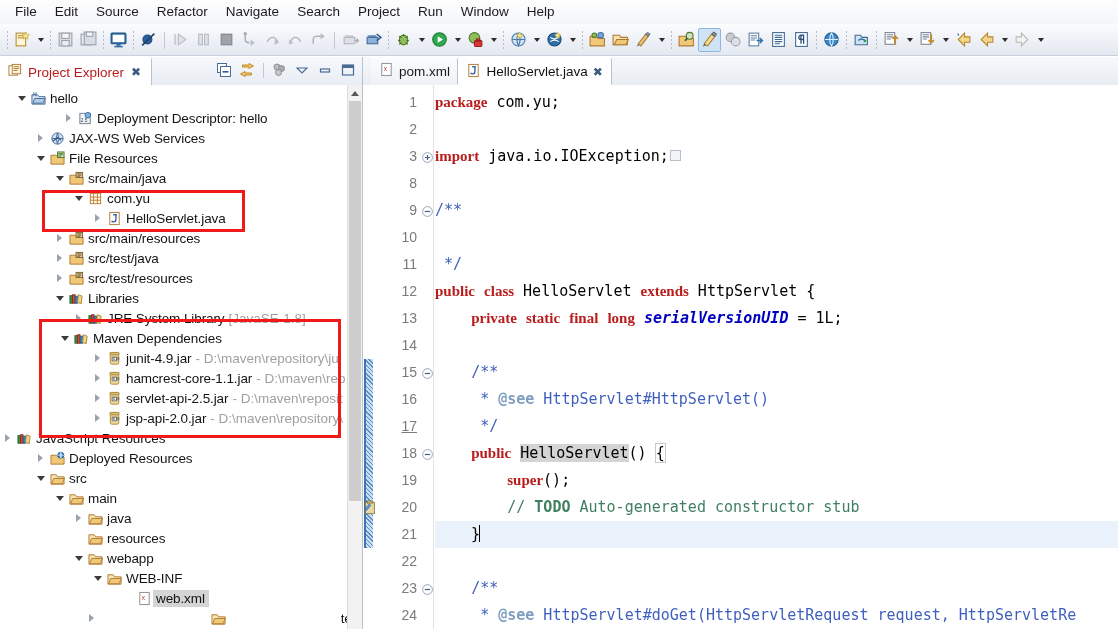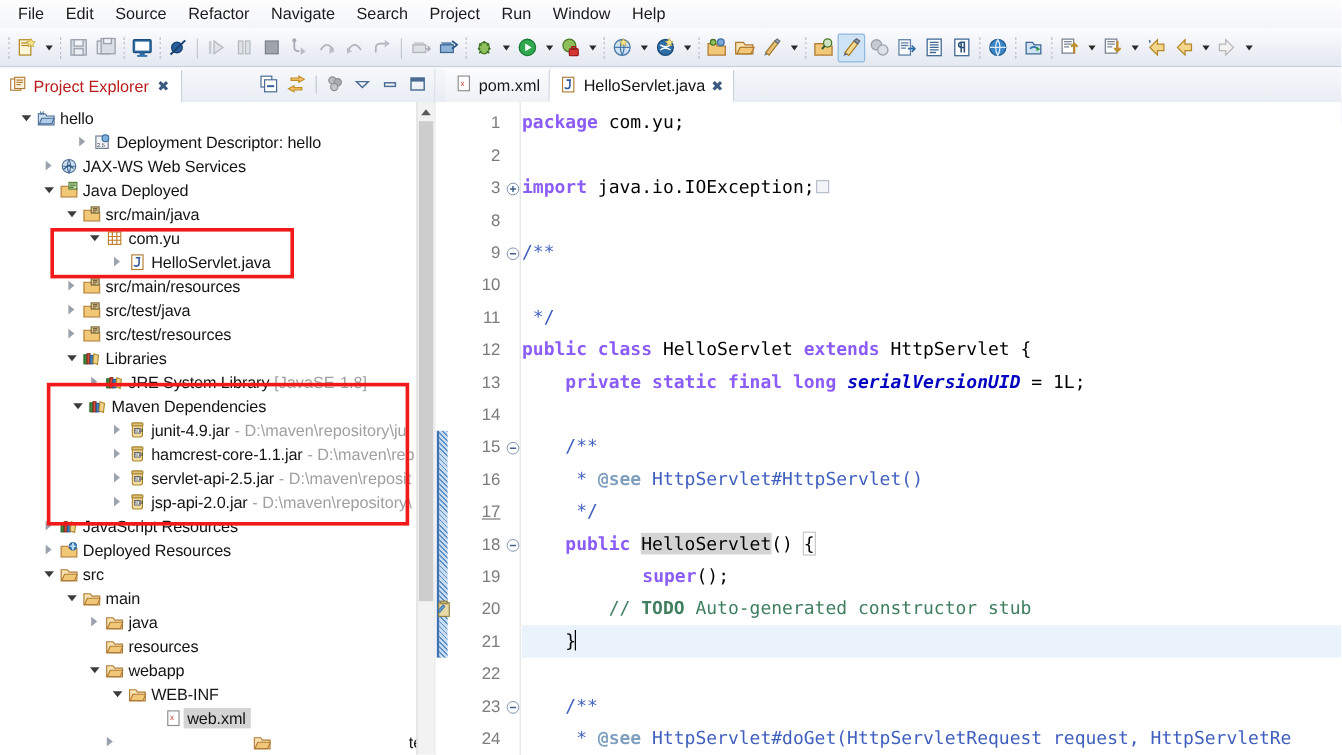--- a/index.html
+++ b/index.html
@@ -109,21 +109,21 @@
   .folds{ position:absolute; left:58px; top:0; width:13px; bottom:0; background:#fff;
           border-right:1px solid #e3e3e3; }
   .code{ position:absolute; left:72px; top:0; right:0; bottom:0; overflow:hidden;
       font-family:"DejaVu Sans Mono", monospace; font-size:15px; }
 
   .lnum{ position:absolute; right:4px; width:40px; text-align:right;
      font-family:"Liberation Sans", sans-serif; font-size:14px; color:#7b7b7b; height:27px; line-height:27px; }
   .cl{ position:absolute; left:0; right:0; height:27px; line-height:27px; white-space:pre; }
   .curlinebg{ position:absolute; left:0; right:0; height:27px; background:#eaf2fb; }
 
-  .kw{ color:#8b5cf6; font-weight:bold; }
+  .kw{ color:#b91c1c; font-weight:bold;font-family:Liberation Serif, serif; }
   .cmt{ color:#3f7f5f; }
   .jdoc{ color:#3f5fbf; }
   .jdoctag{ color:#7f9fbf; font-weight:bold; }
   .fld{ color:#0000c0; font-style:italic; font-weight:bold; }
   .todo{ color:#3f7f5f; font-weight:bold; }
   .occ{ background:#d4d4d4; }
   .spell{ border-bottom:2px dotted #d07070; }
   .cursor{ display:inline-block; width:1px; height:17px; background:#000; vertical-align:-3px;
            margin-left:-1px; }
 
@@ -530,21 +530,21 @@
             <span class="tw">
               <i class="tw-d"></i>
             </span>
             <span class="ico">
               <svg width="15" height="15" viewBox="0 0 16 16">
                 <path d="M1 4.5 h6 l1.5 2 h6.5 v7.5 h-14z" fill="#f0c878" stroke="#b07a32"></path>
                 <rect x="8" y="1" width="7" height="6" fill="#d8e8c8" stroke="#4a7a2a"></rect>
                 <path d="M9 2.5 h5 M9 4 h5 M9 5.5 h3" stroke="#4a7a2a"></path>
               </svg>
             </span>
-            <span class="txt">Java Deployed</span>
+            <span class="txt">File Resources</span>
           </div>
           <div class="row" style="padding-left: 52px;">
             <span class="tw">
               <i class="tw-d"></i>
             </span>
             <span class="ico">
               <svg width="15" height="15" viewBox="0 0 16 16">
                 <path d="M1 4.5 h6 l1.5 2 h6.5 v7.5 h-14z" fill="#f0c878" stroke="#b07a32"></path>
                 <rect x="7.5" y="1.5" width="7" height="5.5" fill="#d9c89a" stroke="#7a6330"></rect>
                 <path d="M9 3 h4 M9 4.5 h4 M9 6 h2.5" stroke="#7a6330"></path>
@@ -712,21 +712,21 @@
               <svg width="15" height="15" viewBox="0 0 16 16">
                 <rect x="3.5" y="3" width="9" height="11" rx="1.5" fill="#f3dca0" stroke="#a8852e"></rect>
                 <rect x="3" y="1.5" width="10" height="2.6" rx="1" fill="#dcc07a" stroke="#a8852e"></rect>
                 <rect x="5.5" y="6.5" width="5" height="4" fill="#fff" stroke="#6e6e6e"></rect>
                 <text x="6" y="10" font-size="4" fill="#333" font-family="monospace">010</text>
               </svg>
             </span>
             <span class="txt">jsp-api-2.0.jar</span>
             <span class="path">- D:\maven\repository\</span>
           </div>
-          <div class="row" style="padding-left: 33px;">
+          <div class="row" style="">
             <span class="tw">
               <i class="tw-r"></i>
             </span>
             <span class="ico">
               <svg width="15" height="15" viewBox="0 0 16 16">
                 <rect x="1" y="5" width="2.6" height="8" fill="#3f8f3f" stroke="#246224"></rect>
                 <rect x="3.8" y="4" width="2.6" height="9" fill="#d84a3a" stroke="#8e2a1e"></rect>
                 <rect x="6.6" y="5.5" width="2.6" height="7.5" fill="#3f7fc0" stroke="#255a8e"></rect>
                 <path d="M10 4 l4 1.5 -1 8 -4-1.5z" fill="#f0d28a" stroke="#b08a2a"></path>
               </svg>
@@ -935,21 +935,21 @@
             <div class="cl" style="top: 85px;"></div>
             <div class="cl" style="top: 112px;"><span class="jdoc">/**</span></div>
             <div class="cl" style="top: 166px;"><span class="jdoc"> */</span></div>
             <div class="cl" style="top: 193px;"><span class="kw">public</span> <span class="kw">class</span> HelloServlet <span class="kw">extends</span> HttpServlet {</div>
             <div class="cl" style="top: 220px;">    <span class="kw">private</span> <span class="kw">static</span> <span class="kw">final</span> <span class="kw">long</span> <span class="fld">serialVersionUID</span> = 1L;</div>
             <div class="cl" style="top: 247px;"></div>
             <div class="cl" style="top: 274px;">    <span class="jdoc">/**</span></div>
             <div class="cl" style="top: 301px;">    <span class="jdoc"> * <span class="jdoctag">@see</span> HttpServlet#HttpServlet()</span></div>
             <div class="cl" style="top: 328px;">    <span class="jdoc"> */</span></div>
             <div class="cl" style="top: 355px;">    <span class="kw">public</span> <span class="occ">HelloServlet</span>() <span style="outline:1px solid #c8c8c8;">{</span></div>
-            <div class="cl" style="top: 382px; margin-left: 28px;">        <span class="kw">super</span>();</div>
+            <div class="cl" style="top: 382px;">        <span class="kw">super</span>();</div>
             <div class="cl" style="top: 409px;">        <span class="cmt">// <span class="todo">TODO</span> Auto-generated constructor stub</span></div>
             <div class="cl" style="top: 436px;">    }<span class="cursor"></span></div>
             <div class="cl" style="top: 463px;"></div>
             <div class="cl" style="top: 490px;">    <span class="jdoc">/**</span></div>
             <div class="cl" style="top: 517px;">    <span class="jdoc"> * <span class="jdoctag">@see</span> HttpServlet#doGet(HttpServletRequest request, HttpServletRe</span></div>
           </div>
 
       </div>
     </div>
   </div>

